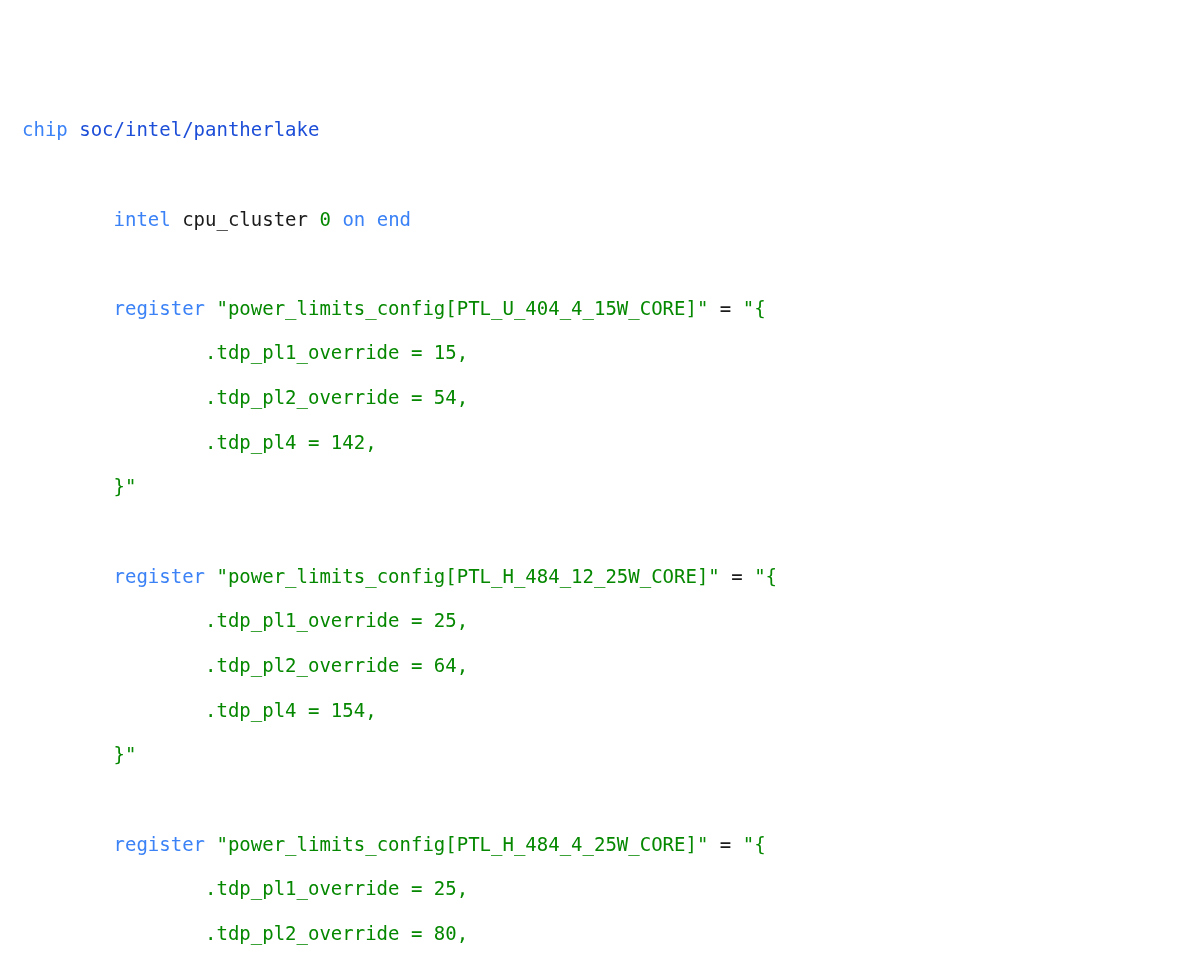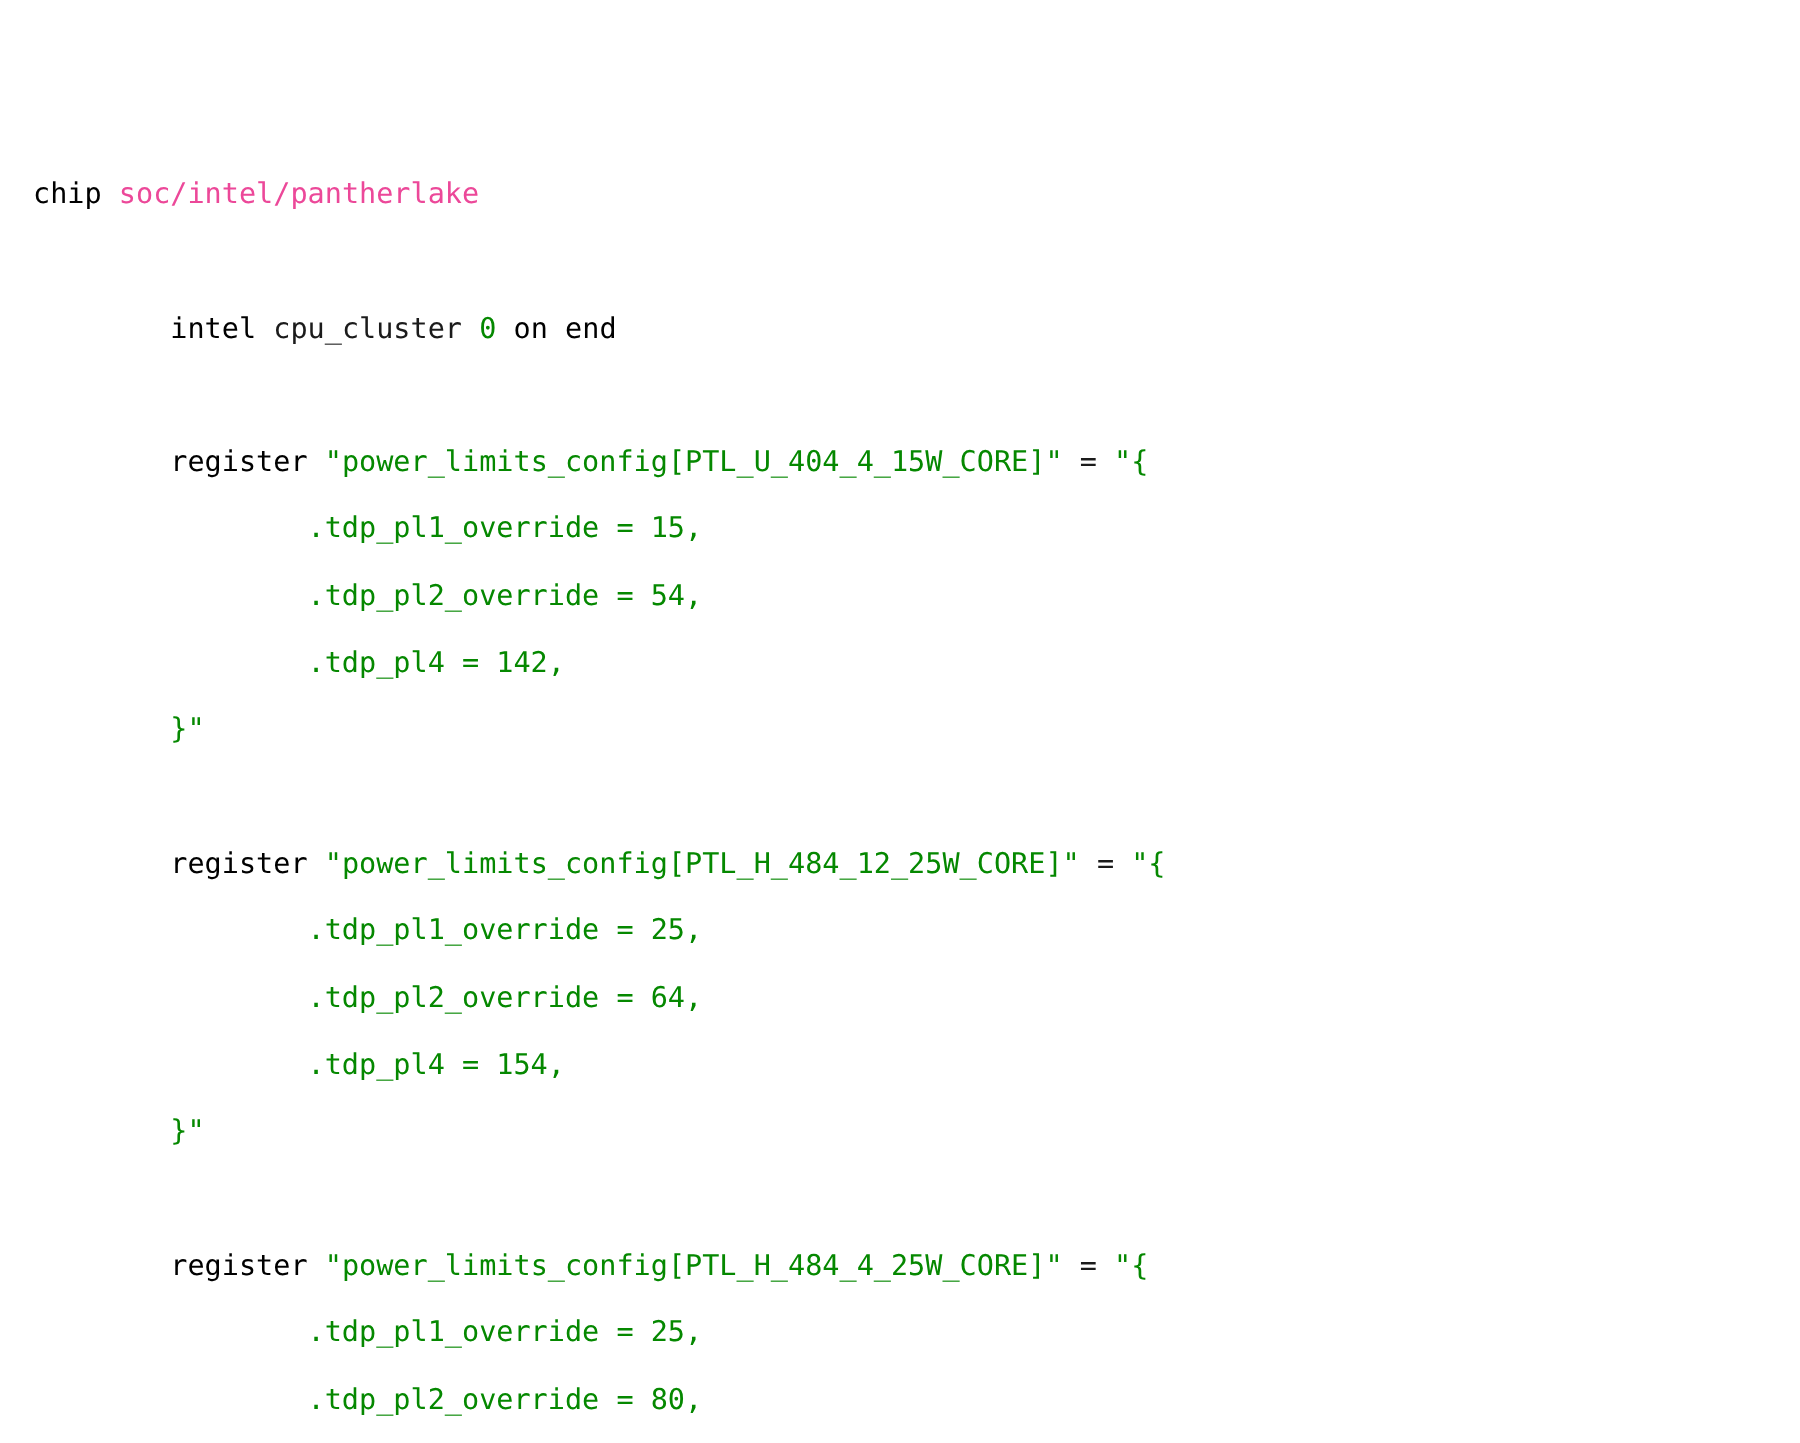--- a/index.html
+++ b/index.html
@@ -4,24 +4,24 @@
 <style>
 html,body{margin:0;padding:0;background:#fff;}
 body{
   font-family:ui-monospace,Menlo,Consolas,"DejaVu Sans Mono",monospace;
   font-size:19px;
   line-height:2.35;
   padding:18px 22px;
   color:#1b1b1b;
   white-space:pre;
 }
-.kw{color:#000000;}
+.kw{color:#3b82f6;}
 .str{color:#058800;}
 .num{color:#058800;}
-.path{color:#ec4899;}
+.path{color:#1d4ed8;}
 </style>
 </head>
 <body>
 
 <span><span class="kw">chip</span> <span class="path">soc/intel/pantherlake</span>
 
         <span class="kw">intel</span> <span>cpu_cluster</span> <span class="num">0</span> <span class="kw">on</span> <span class="kw">end</span>
 
         <span class="kw">register</span> <span class="str">"power_limits_config[PTL_U_404_4_15W_CORE]"</span><span> = </span><span class="str">"{</span>
                 <span class="str">.tdp_pl1_override = 15,</span>

